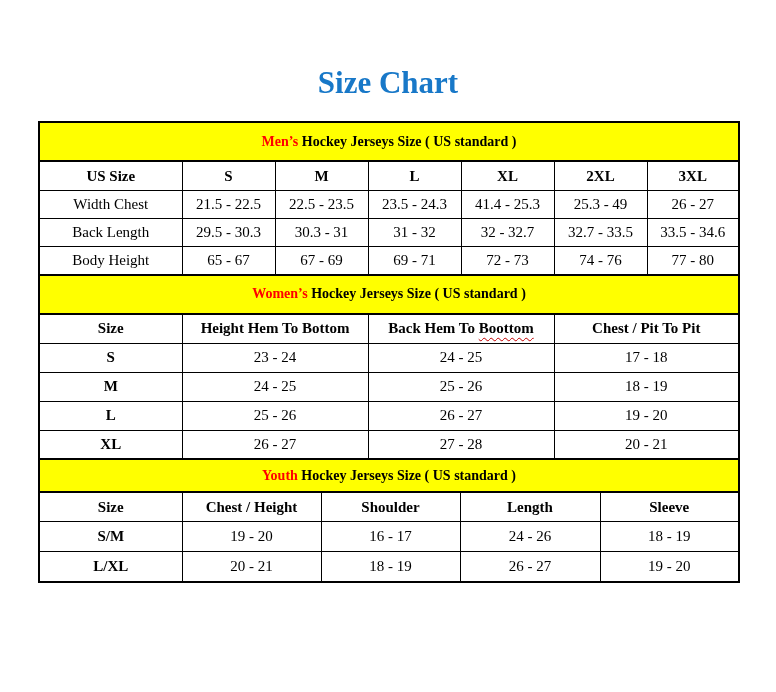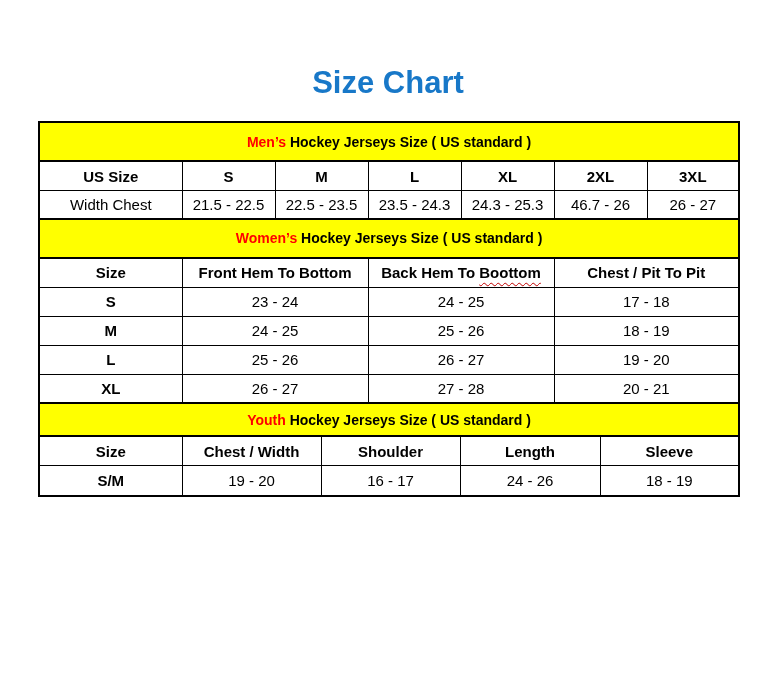--- a/index.html
+++ b/index.html
@@ -5,21 +5,21 @@
   html, body {
     margin: 0;
     padding: 0;
     background: #ffffff;
   }
   .page {
     position: relative;
     width: 776px;
     height: 692px;
     background: #ffffff;
-    font-family: Liberation Sans, sans-serif;
+    font-family: Liberation Serif, serif;
     overflow: hidden;
   }
   .title {
     margin: 0;
     padding-top: 64px;
     padding-bottom: 20px;
     text-align: center;
     font-size: 31px;
     line-height: 37px;
     font-weight: bold;
@@ -95,41 +95,59 @@
         <th>L</th>
         <th>XL</th>
         <th>2XL</th>
         <th>3XL</th>
       </tr>
       <tr class="data-row">
         <td>Width Chest</td>
         <td>21.5 - 22.5</td>
         <td>22.5 - 23.5</td>
         <td>23.5 - 24.3</td>
-        <td>24.3 - 25.3</td>
-        <td>46.7 - 26</td>
-        <td>26 - 27</td>
+        <td>41.4 - 25.3</td>
+        <td>25.3 - 49</td>
+        <td>26 - 27</td>
+      </tr>
+      <tr class="data-row">
+        <td>Back Length</td>
+        <td>29.5 - 30.3</td>
+        <td>30.3 - 31</td>
+        <td>31 - 32</td>
+        <td>32 - 32.7</td>
+        <td>32.7 - 33.5</td>
+        <td>33.5 - 34.6</td>
+      </tr>
+      <tr class="data-row">
+        <td>Body Height</td>
+        <td>65 - 67</td>
+        <td>67 - 69</td>
+        <td>69 - 71</td>
+        <td>72 - 73</td>
+        <td>74 - 76</td>
+        <td>77 - 80</td>
       </tr>
     </tbody>
   </table>
 
   <table class="tbl womens follow">
     <colgroup>
       <col style="width:143px">
         <col style="width:186px">
         <col style="width:186px">
         <col style="width:185px">
     </colgroup>
     <tbody>
       <tr class="band-row">
         <td colspan="4"><span class="accent">Women’s</span><span> Hockey Jerseys Size ( US standard )</span></td>
       </tr>
       <tr class="head-row">
         <th>Size</th>
-        <th>Front Hem To Bottom</th>
+        <th>Height Hem To Bottom</th>
         <th><span>Back Hem To </span><span class="squiggle">Boottom</span></th>
         <th>Chest / Pit To Pit</th>
       </tr>
       <tr class="data-row">
         <td class="row-label-bold">S</td>
         <td>23 - 24</td>
         <td>24 - 25</td>
         <td>17 - 18</td>
       </tr>
       <tr class="data-row">
@@ -160,28 +178,35 @@
         <col style="width:139px">
         <col style="width:140px">
         <col style="width:139px">
     </colgroup>
     <tbody>
       <tr class="band-row slim">
         <td colspan="5"><span class="accent">Youth</span><span> Hockey Jerseys Size ( US standard )</span></td>
       </tr>
       <tr class="head-row">
         <th>Size</th>
-        <th>Chest / Width</th>
+        <th>Chest / Height</th>
         <th>Shoulder</th>
         <th>Length</th>
         <th>Sleeve</th>
       </tr>
       <tr class="data-row">
         <td class="row-label-bold">S/M</td>
         <td>19 - 20</td>
         <td>16 - 17</td>
         <td>24 - 26</td>
         <td>18 - 19</td>
       </tr>
+      <tr class="data-row">
+        <td class="row-label-bold">L/XL</td>
+        <td>20 - 21</td>
+        <td>18 - 19</td>
+        <td>26 - 27</td>
+        <td>19 - 20</td>
+      </tr>
     </tbody>
   </table>
 
 </div>
 
 </body></html>

